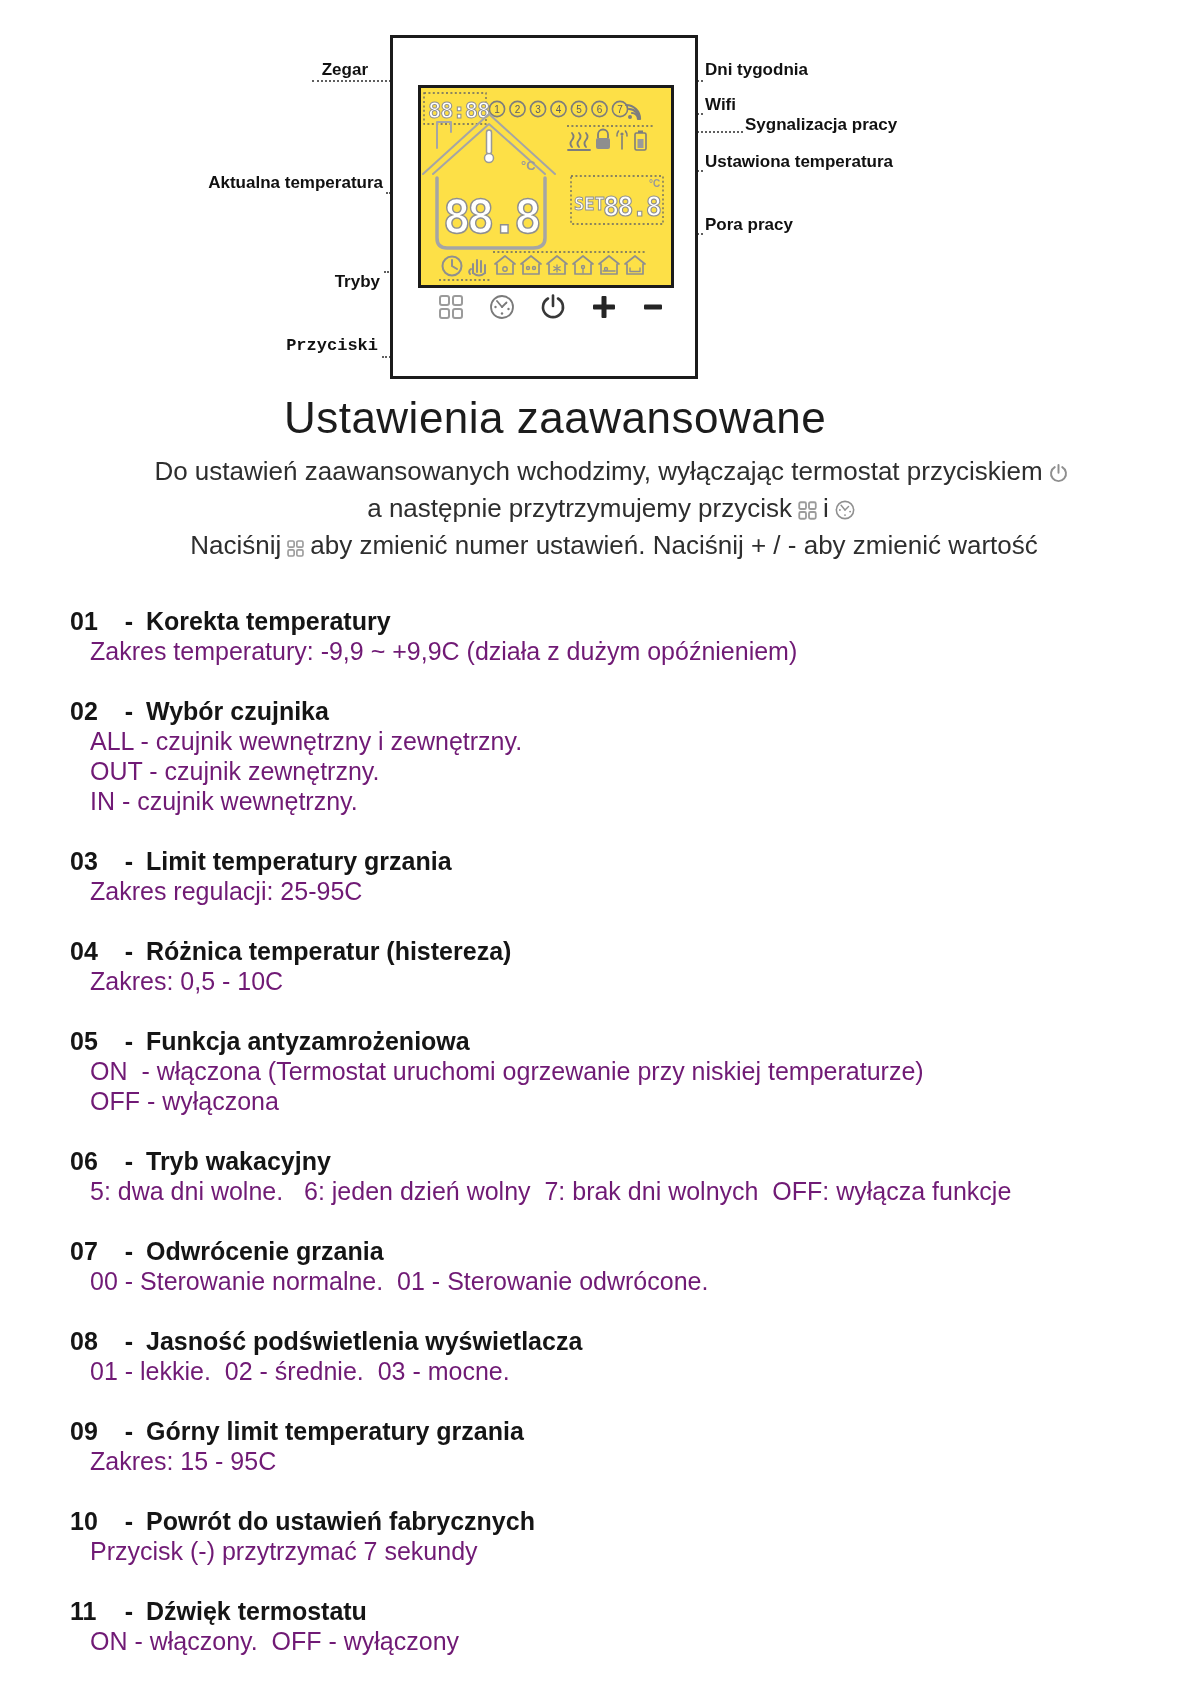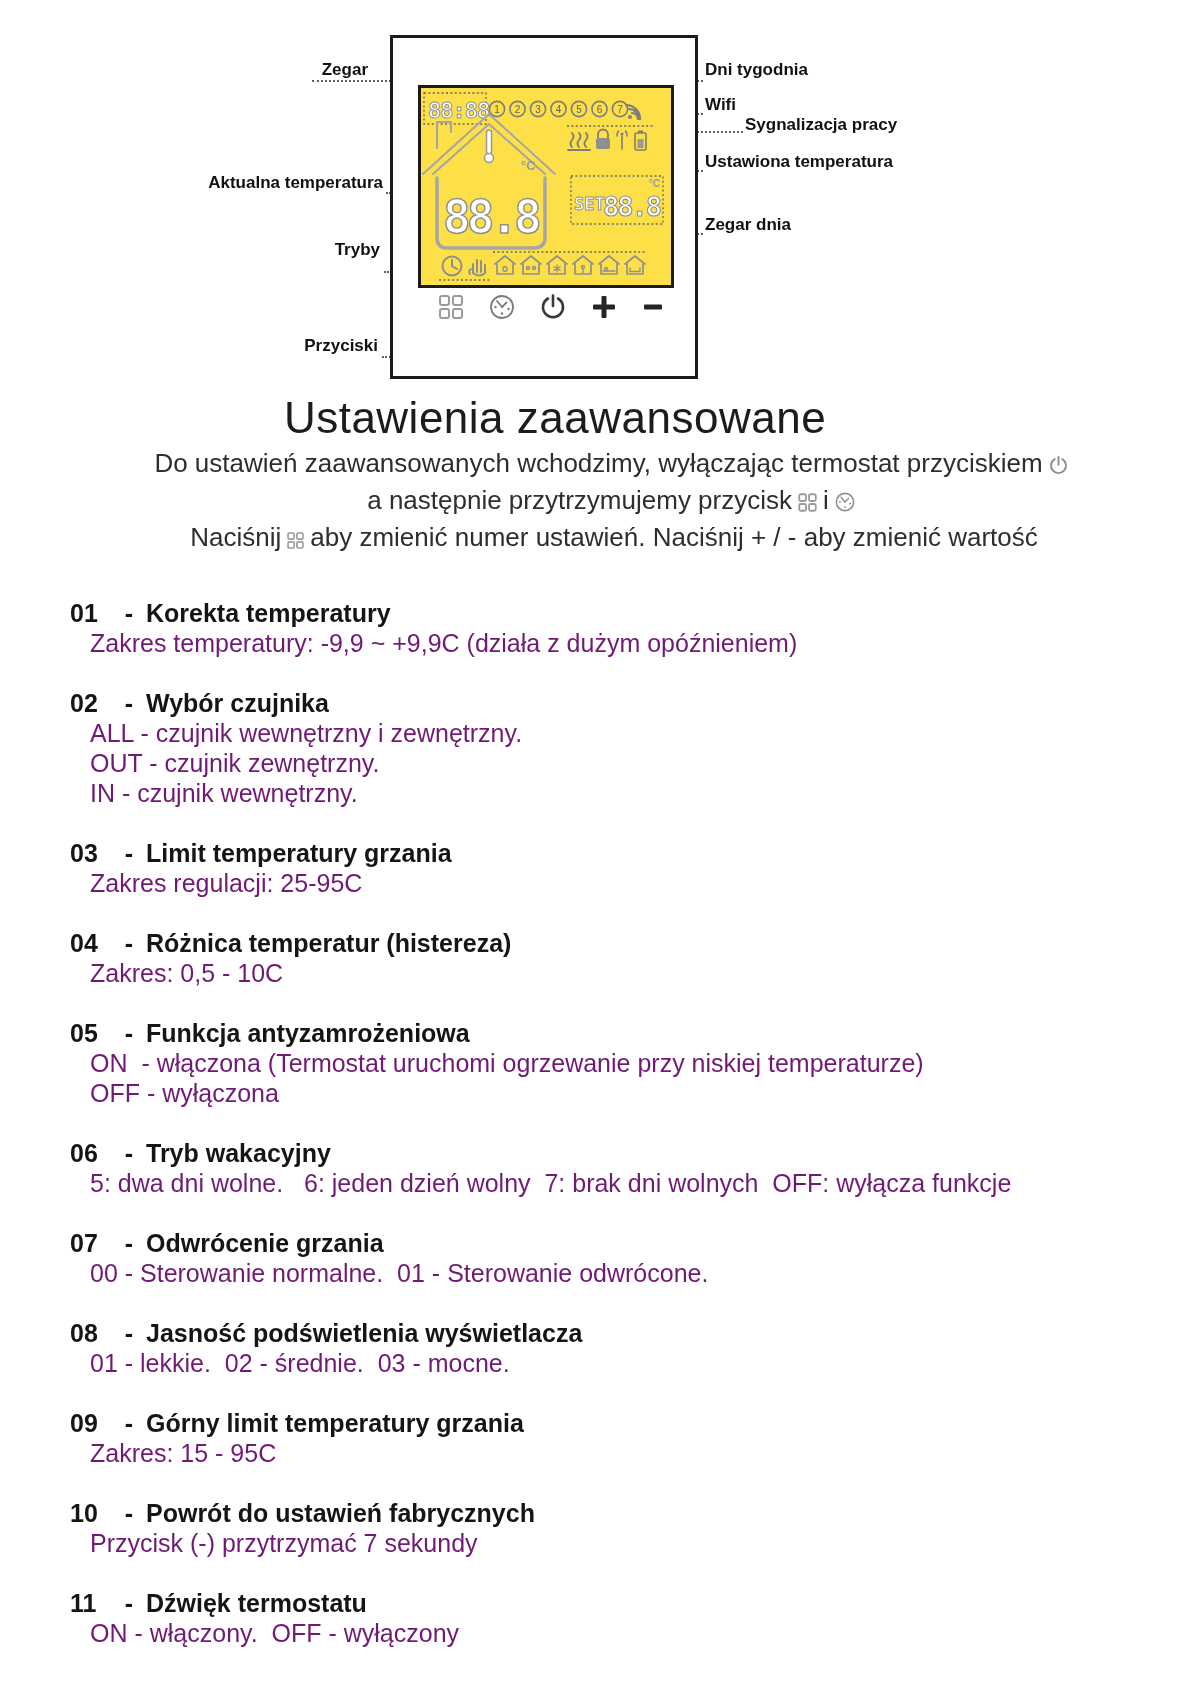--- a/index.html
+++ b/index.html
@@ -22,22 +22,22 @@
   .buttons {
     position:absolute; left:44px; top:252px; width:228px; height:34px;
     display:flex; justify-content:space-between; align-items:center;
   }
   .dlabel {
     position:absolute; font-size:17px; font-weight:bold; color:#111;
     white-space:nowrap; line-height:19px;
   }
   .l-zegar     { top:60px;  right:832px; }
   .l-aktualna  { top:173px; right:817px; }
-  .l-tryby     { top:240px; right:820px; }
-  .l-przyciski { top:336px; right:822px; }
+  .l-tryby     { top:272px; right:820px; }
+  .l-przyciski { top:336px; right:822px;font-family:Liberation Mono, monospace; }
   .r-dni   { top:60px;  left:705px; }
   .r-wifi  { top:95px;  left:705px; }
   .r-sygn  { top:115px; left:745px; }
   .r-ustaw { top:152px; left:705px; }
   .r-pora  { top:215px; left:705px; }
   .leader   { position:absolute; border-top:2px dotted #5f5f5f; }
   .leader-v { position:absolute; border-left:2px dotted #5f5f5f; }
   .ld-zegar-h  { top:80px;  left:312px; width:143px; }
   .ld-zegar-v  { top:80px;  left:455px; height:13px; }
   .ld-akt-h    { top:192px; left:386px; width:84px; }
@@ -53,21 +53,21 @@
   .ld-ustaw-h  { top:170px; left:640px; width:63px; }
   .ld-pora-h   { top:233px; left:666px; width:37px; }
   .ld-pora-v   { top:233px; left:666px; height:14px; }
   
   .dot-stroke { fill:none; stroke:#666; stroke-width:1.3; stroke-dasharray:2 2.4; }
   .thin  { fill:none; stroke:#7d7d7d; stroke-width:1.6; }
   .seg   { fill:#fff; stroke:#8f8f8f; font-family:"DejaVu Sans Mono", monospace; font-weight:bold; }
   .daynum { fill:#5d5d5d; font-size:10px; font-family:"Liberation Sans", sans-serif; text-anchor:middle; }
   
   .title {
-    margin:8px 90px 4px 0; text-align:center;
+    margin:8px 90px 12px 0; text-align:center;
     font-size:44px; font-weight:400; color:#1c1c1c; letter-spacing:0.5px;
   }
   .intro { text-align:center; font-size:26px; line-height:33px; color:#2e2e2e;padding-left:28px; }
   .intro .ic { display:inline-block; vertical-align:-4px; margin:0 5px; }
   .sections { margin-top:40px; padding-left:70px; padding-right:40px; }
   .sec { margin-bottom:30px; }
   .sec-head { display:flex; font-size:25px; font-weight:bold; color:#151515; line-height:30px; }
   .sec-num  { width:42px; }
   .sec-dash { width:34px; text-align:center; }
   .body-line { padding-left:20px; font-size:25px; line-height:30px; color:#701a75; }
@@ -78,21 +78,21 @@
 <div class="diagram">
 
   <div class="dlabel l-zegar">Zegar</div>
   <div class="dlabel l-aktualna">Aktualna temperatura</div>
   <div class="dlabel l-tryby">Tryby</div>
   <div class="dlabel l-przyciski">Przyciski</div>
   <div class="dlabel r-dni">Dni tygodnia</div>
   <div class="dlabel r-wifi">Wifi</div>
   <div class="dlabel r-sygn">Sygnalizacja pracy</div>
   <div class="dlabel r-ustaw">Ustawiona temperatura</div>
-  <div class="dlabel r-pora">Zegar dnia</div>
+  <div class="dlabel r-pora">Pora pracy</div>
 
   <div class="leader ld-zegar-h"></div>
   <div class="leader-v ld-zegar-v"></div>
   <div class="leader ld-akt-h"></div>
   <div class="leader ld-tryby-h"></div>
   <div class="leader ld-przy-h"></div>
   <div class="leader-v ld-przy-v"></div>
   <div class="leader ld-przy-br"></div>
   <div class="leader ld-dni-h"></div>
   <div class="leader-v ld-dni-v"></div>

